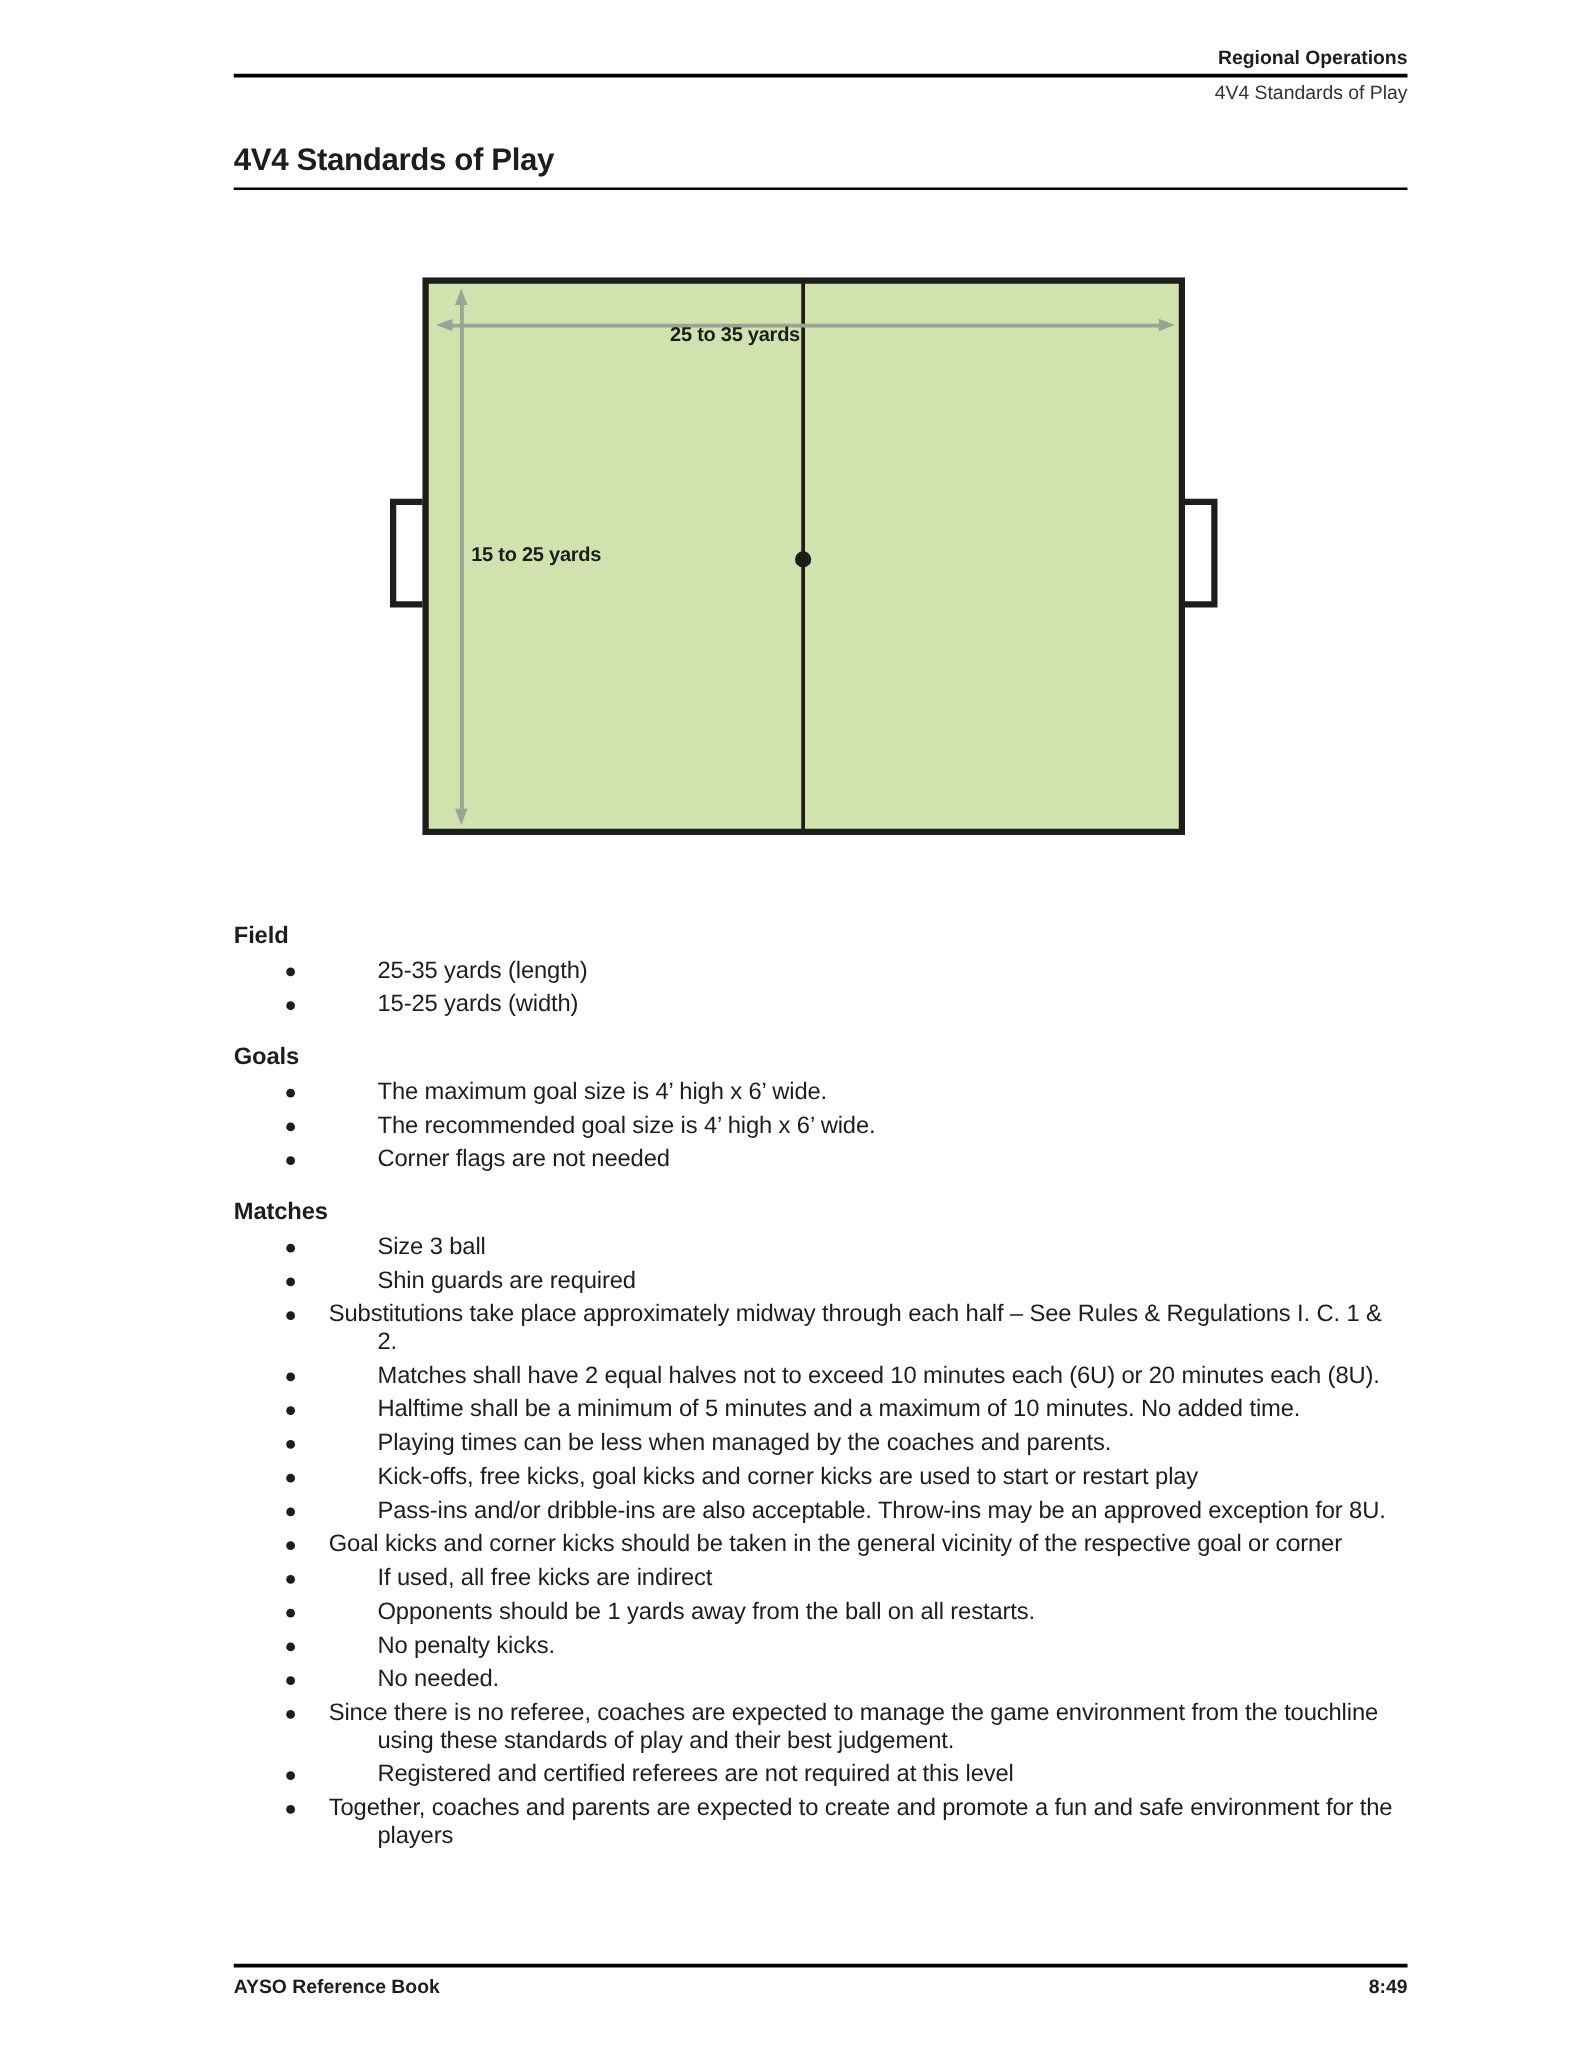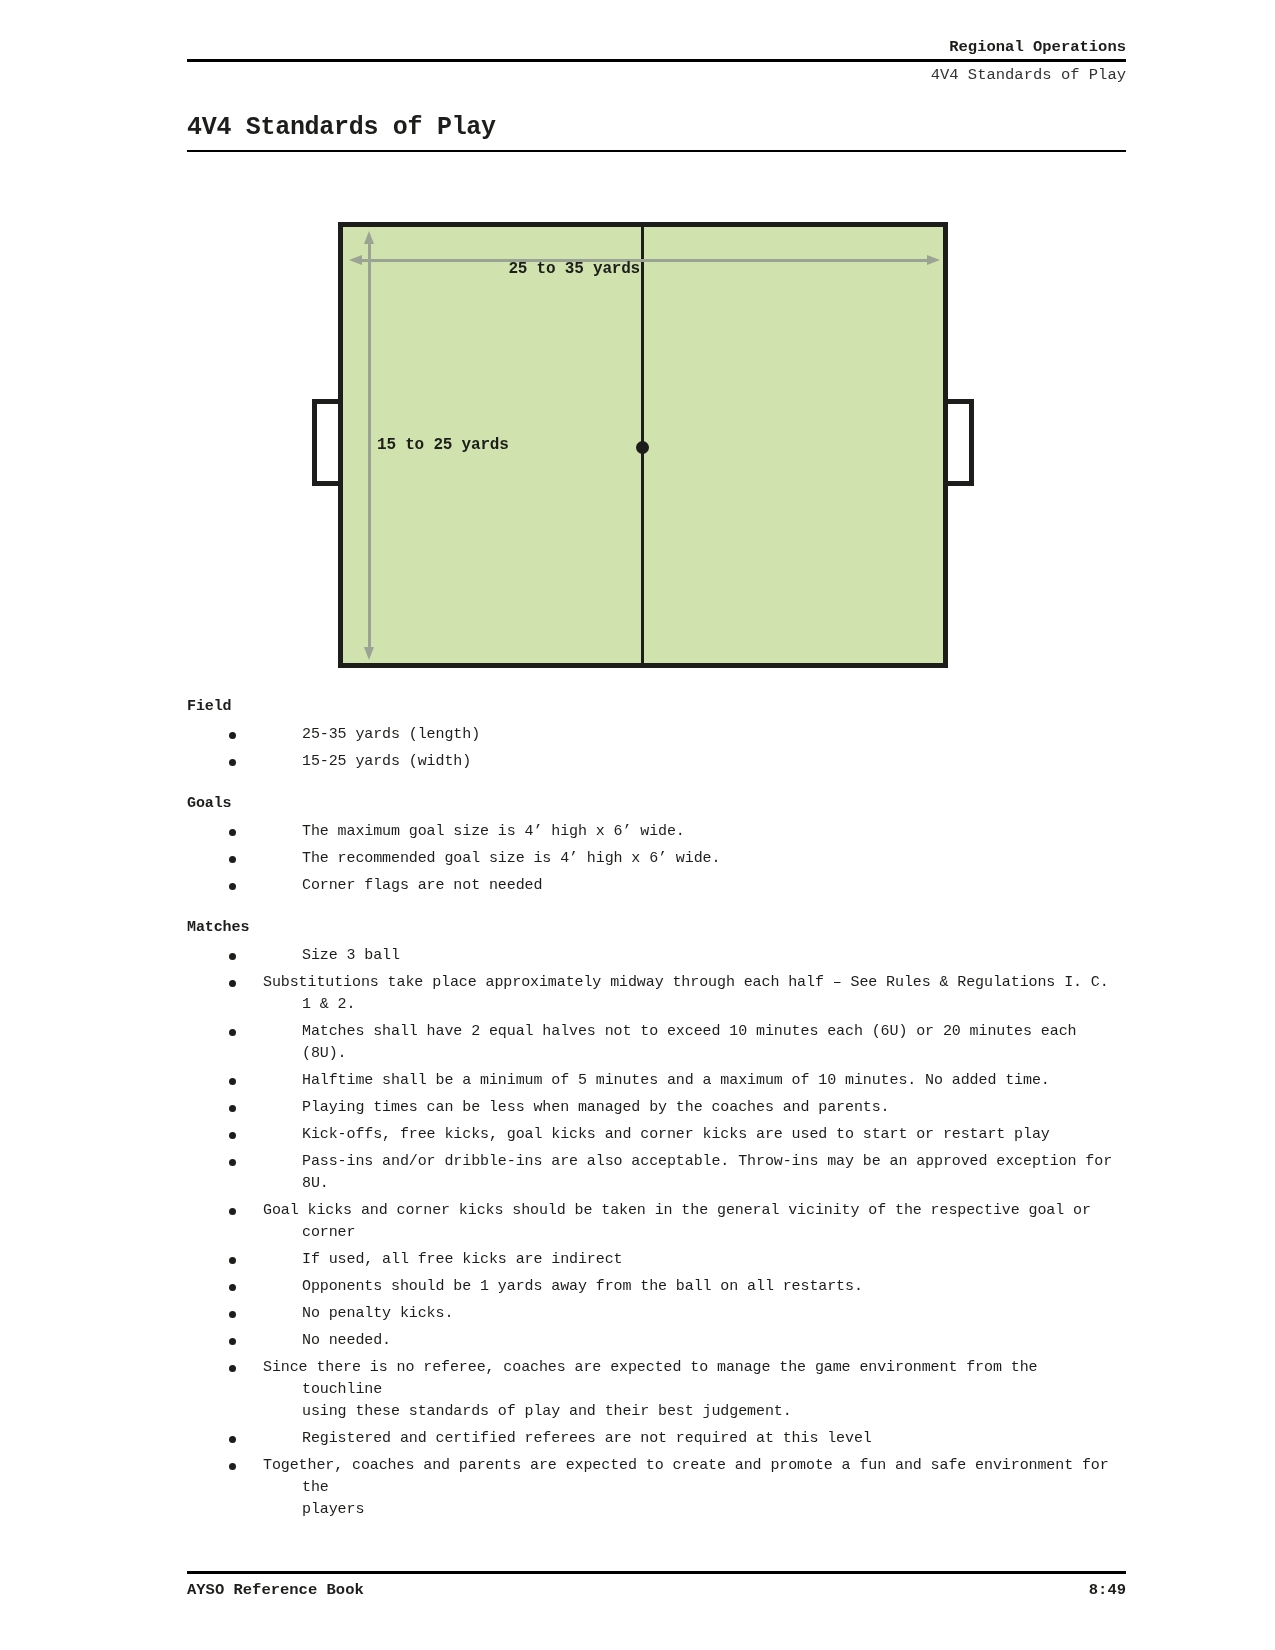--- a/index.html
+++ b/index.html
@@ -1,18 +1,18 @@
 <!DOCTYPE html>
 <html><head>
 <meta charset="utf-8">
 <style>
   html,body{margin:0;padding:0;background:#ffffff;}
   .page{
     position:relative;width:1275px;height:1650px;background:#ffffff;
-    font-family:Liberation Mono, monospace;color:#1d1d1b;overflow:hidden;
+    font-family:Liberation Sans, sans-serif;color:#1d1d1b;overflow:hidden;
   }
   
   .hdr-line1{position:absolute;left:187px;right:149px;top:37px;text-align:right;
     font-size:15.5px;font-weight:bold;line-height:20px;}
   .hdr-rule{position:absolute;left:187px;right:149px;top:59px;height:2.5px;background:#000;}
   .hdr-line2{position:absolute;left:187px;right:149px;top:65px;text-align:right;
     font-size:15.5px;line-height:20px;color:#333;}
   
   .page-title{position:absolute;left:187px;top:112px;font-size:25px;font-weight:bold;
     letter-spacing:-.3px;line-height:32px;}
@@ -30,21 +30,21 @@
   .dim-line-v{position:absolute;left:368px;top:243px;width:3px;height:406px;}
   .ah{position:absolute;width:0;height:0;}
   .ah.left {left:349px;top:255px;border-top:5.5px solid transparent;border-bottom:5.5px solid transparent;border-right:13px solid;}
   .ah.right{left:927px;top:255px;border-top:5.5px solid transparent;border-bottom:5.5px solid transparent;border-left:13px solid;}
   .ah.up   {left:364px;top:231px;border-left:5.5px solid transparent;border-right:5.5px solid transparent;border-bottom:13px solid;}
   .ah.down {left:364px;top:647px;border-left:5.5px solid transparent;border-right:5.5px solid transparent;border-top:13px solid;}
   .dim-label{position:absolute;font-size:16px;font-weight:bold;letter-spacing:-.2px;white-space:nowrap;}
   .dim-label.w{top:260px;right:635px;}
   .dim-label.h{top:436px;left:377px;}
   
-  .body-text{position:absolute;left:187px;top:696px;width:939px;font-size:15px;
+  .body-text{position:absolute;left:187px;top:738px;width:939px;font-size:19px;
     line-height:22px;letter-spacing:-.1px;}
   .sec-heading{font-weight:bold;margin:20px 0 6px 0;}
   .sec-heading:first-child{margin-top:0;}
   .li{position:relative;padding-left:115px;margin-bottom:5px;}
   .li.narrow{text-indent:-39px;}
   .bullet{position:absolute;left:42px;top:7.5px;width:7px;height:7px;border-radius:50%;background:#1d1d1b;}
   
   .ftr-rule{position:absolute;left:187px;right:149px;top:1571px;height:2.5px;background:#000;}
   .ftr-row{position:absolute;left:187px;right:149px;top:1580px;display:flex;
     justify-content:space-between;font-size:15.5px;font-weight:bold;line-height:20px;}
@@ -80,20 +80,21 @@
   <div class="body-text">
       <div class="sec-heading">Field</div>
       <div class="li wide"><span class="bullet"></span><span>25-35 yards (length)</span></div>
       <div class="li wide"><span class="bullet"></span><span>15-25 yards (width)</span></div>
       <div class="sec-heading">Goals</div>
       <div class="li wide"><span class="bullet"></span><span>The maximum goal size is 4’ high x 6’ wide.</span></div>
       <div class="li wide"><span class="bullet"></span><span>The recommended goal size is 4’ high x 6’ wide.</span></div>
       <div class="li wide"><span class="bullet"></span><span>Corner flags are not needed</span></div>
       <div class="sec-heading">Matches</div>
       <div class="li wide"><span class="bullet"></span><span>Size 3 ball</span></div>
+      <div class="li wide"><span class="bullet"></span><span>Shin guards are required</span></div>
       <div class="li narrow"><span class="bullet"></span><span>Substitutions take place approximately midway through each half – See Rules &amp; Regulations I. C. 1 &amp; 2.</span></div>
       <div class="li wide"><span class="bullet"></span><span>Matches shall have 2 equal halves not to exceed 10 minutes each (6U) or 20 minutes each (8U).</span></div>
       <div class="li wide"><span class="bullet"></span><span>Halftime shall be a minimum of 5 minutes and a maximum of 10 minutes. No added time.</span></div>
       <div class="li wide"><span class="bullet"></span><span>Playing times can be less when managed by the coaches and parents.</span></div>
       <div class="li wide"><span class="bullet"></span><span>Kick-offs, free kicks, goal kicks and corner kicks are used to start or restart play</span></div>
       <div class="li wide"><span class="bullet"></span><span>Pass-ins and/or dribble-ins are also acceptable. Throw-ins may be an approved exception for 8U.</span></div>
       <div class="li narrow"><span class="bullet"></span><span>Goal kicks and corner kicks should be taken in the general vicinity of the respective goal or corner</span></div>
       <div class="li wide"><span class="bullet"></span><span>If used, all free kicks are indirect</span></div>
       <div class="li wide"><span class="bullet"></span><span>Opponents should be 1 yards away from the ball on all restarts.</span></div>
       <div class="li wide"><span class="bullet"></span><span>No penalty kicks.</span></div>

